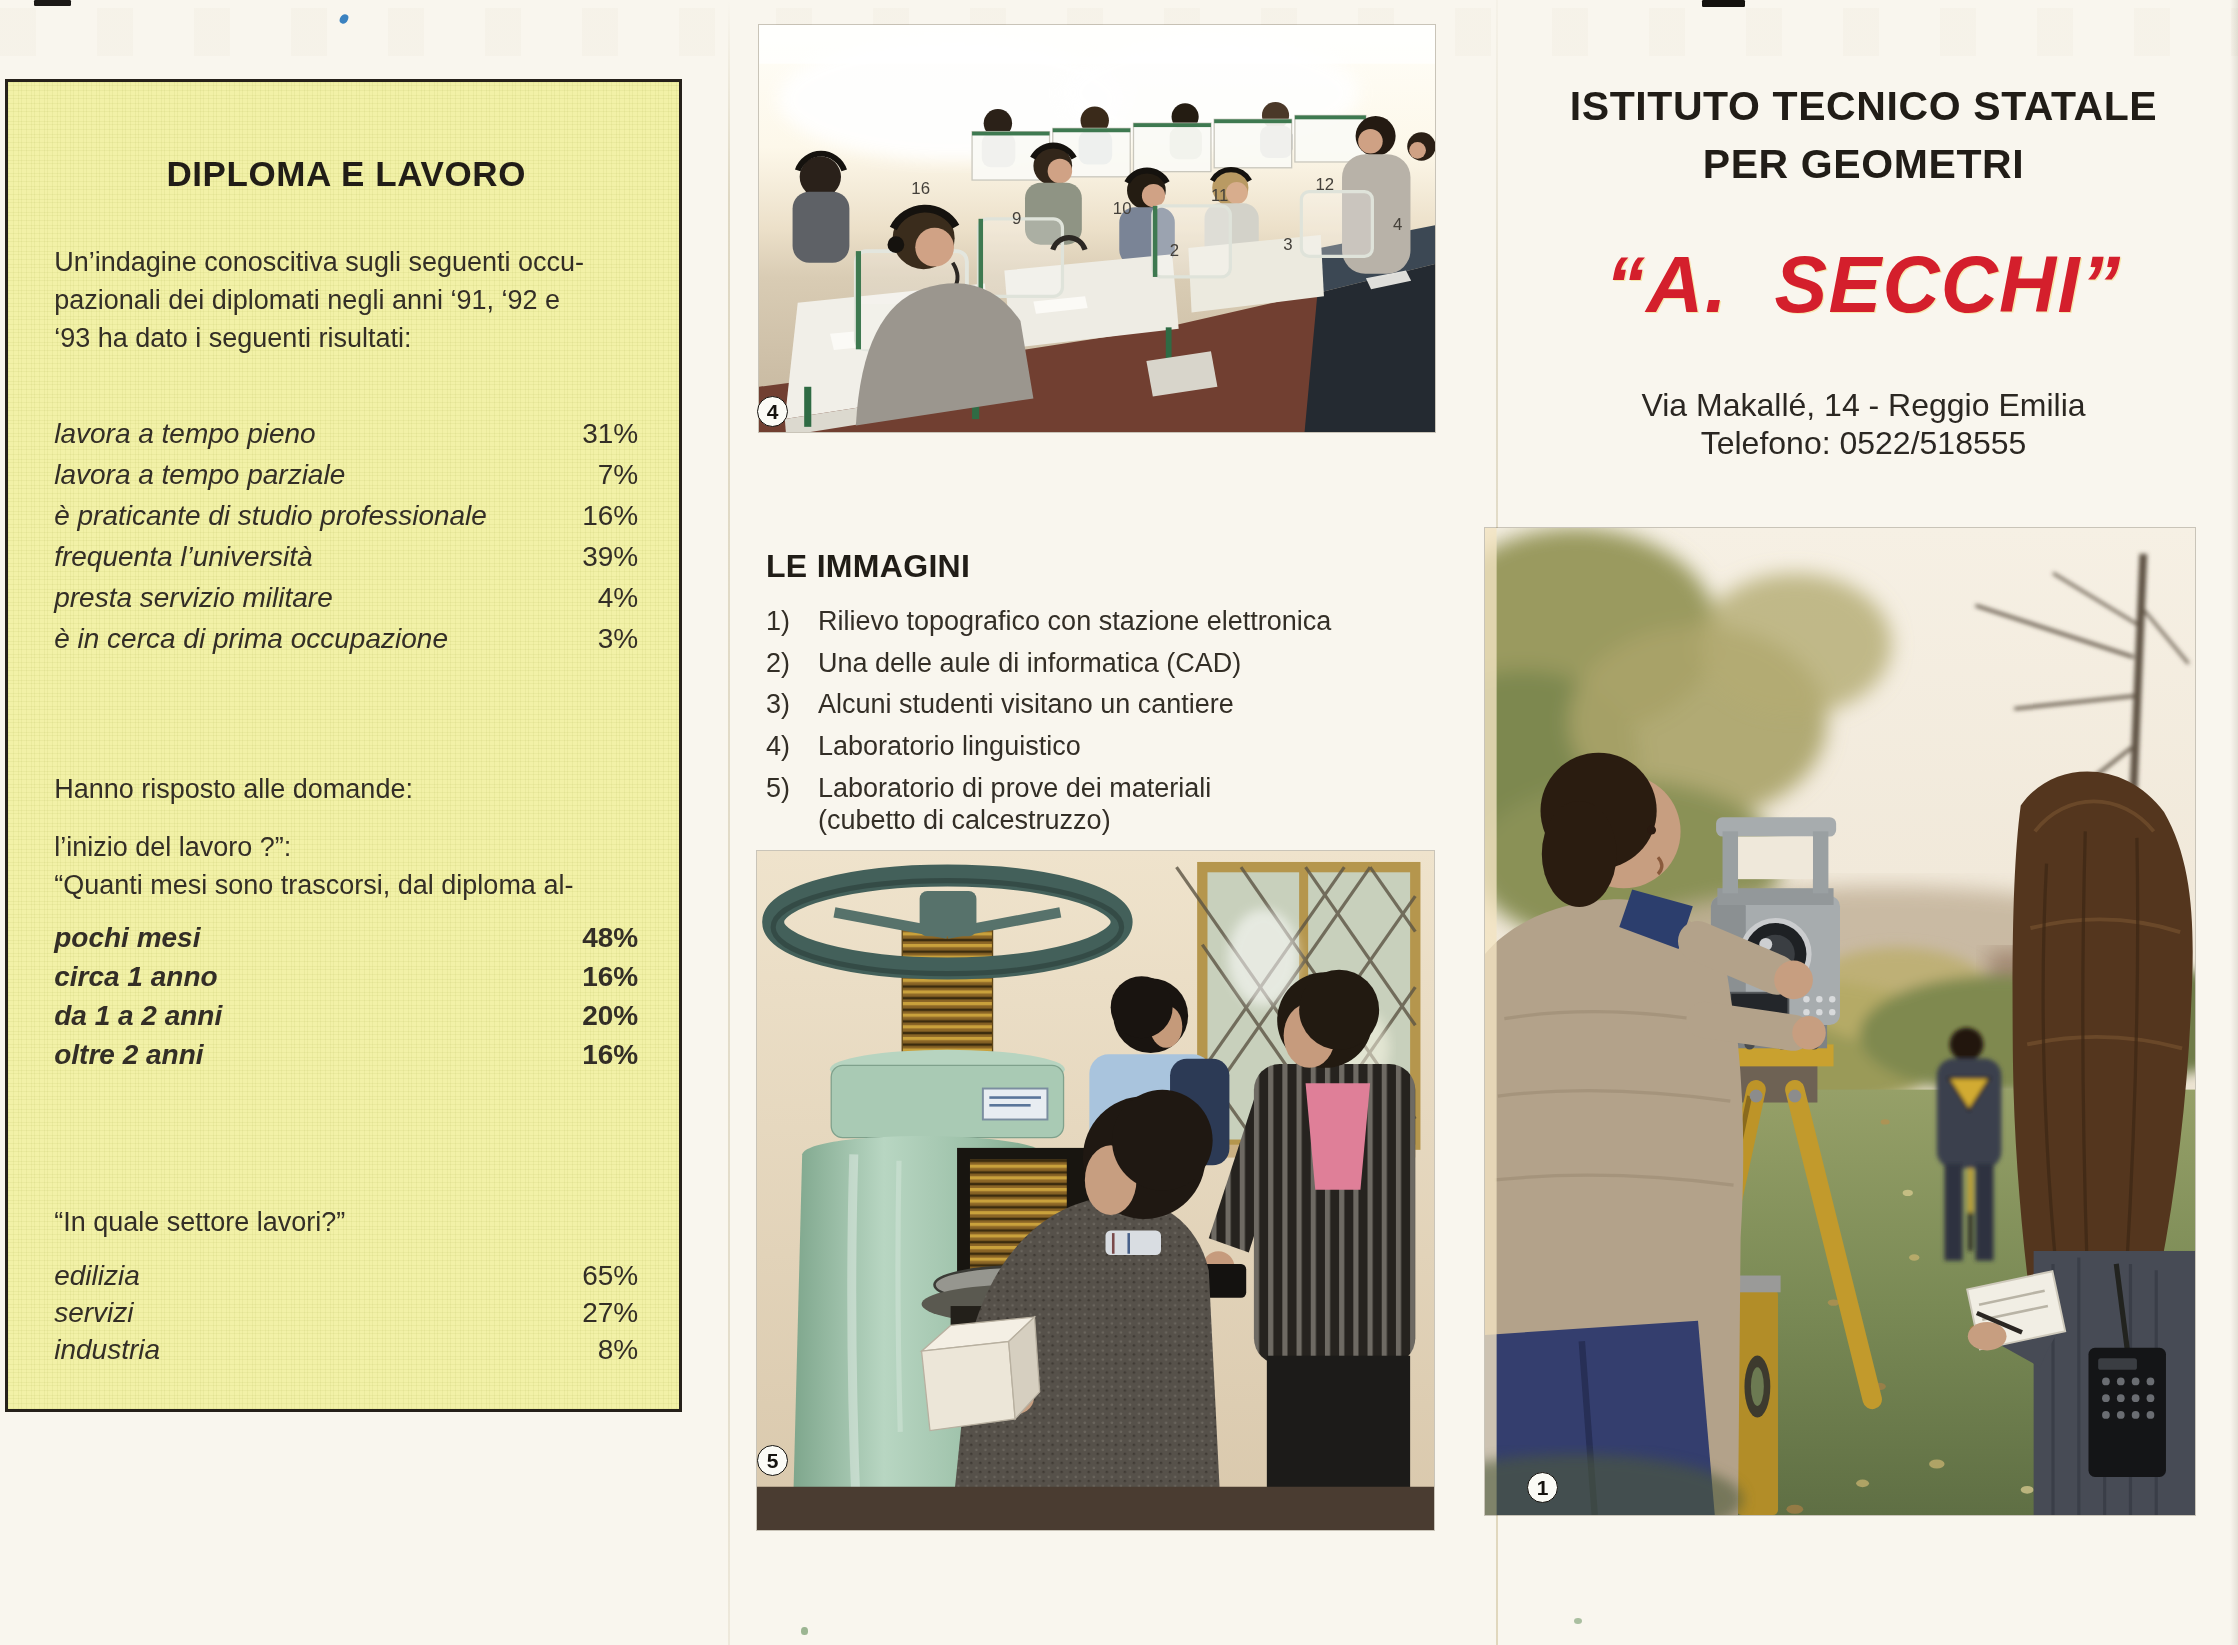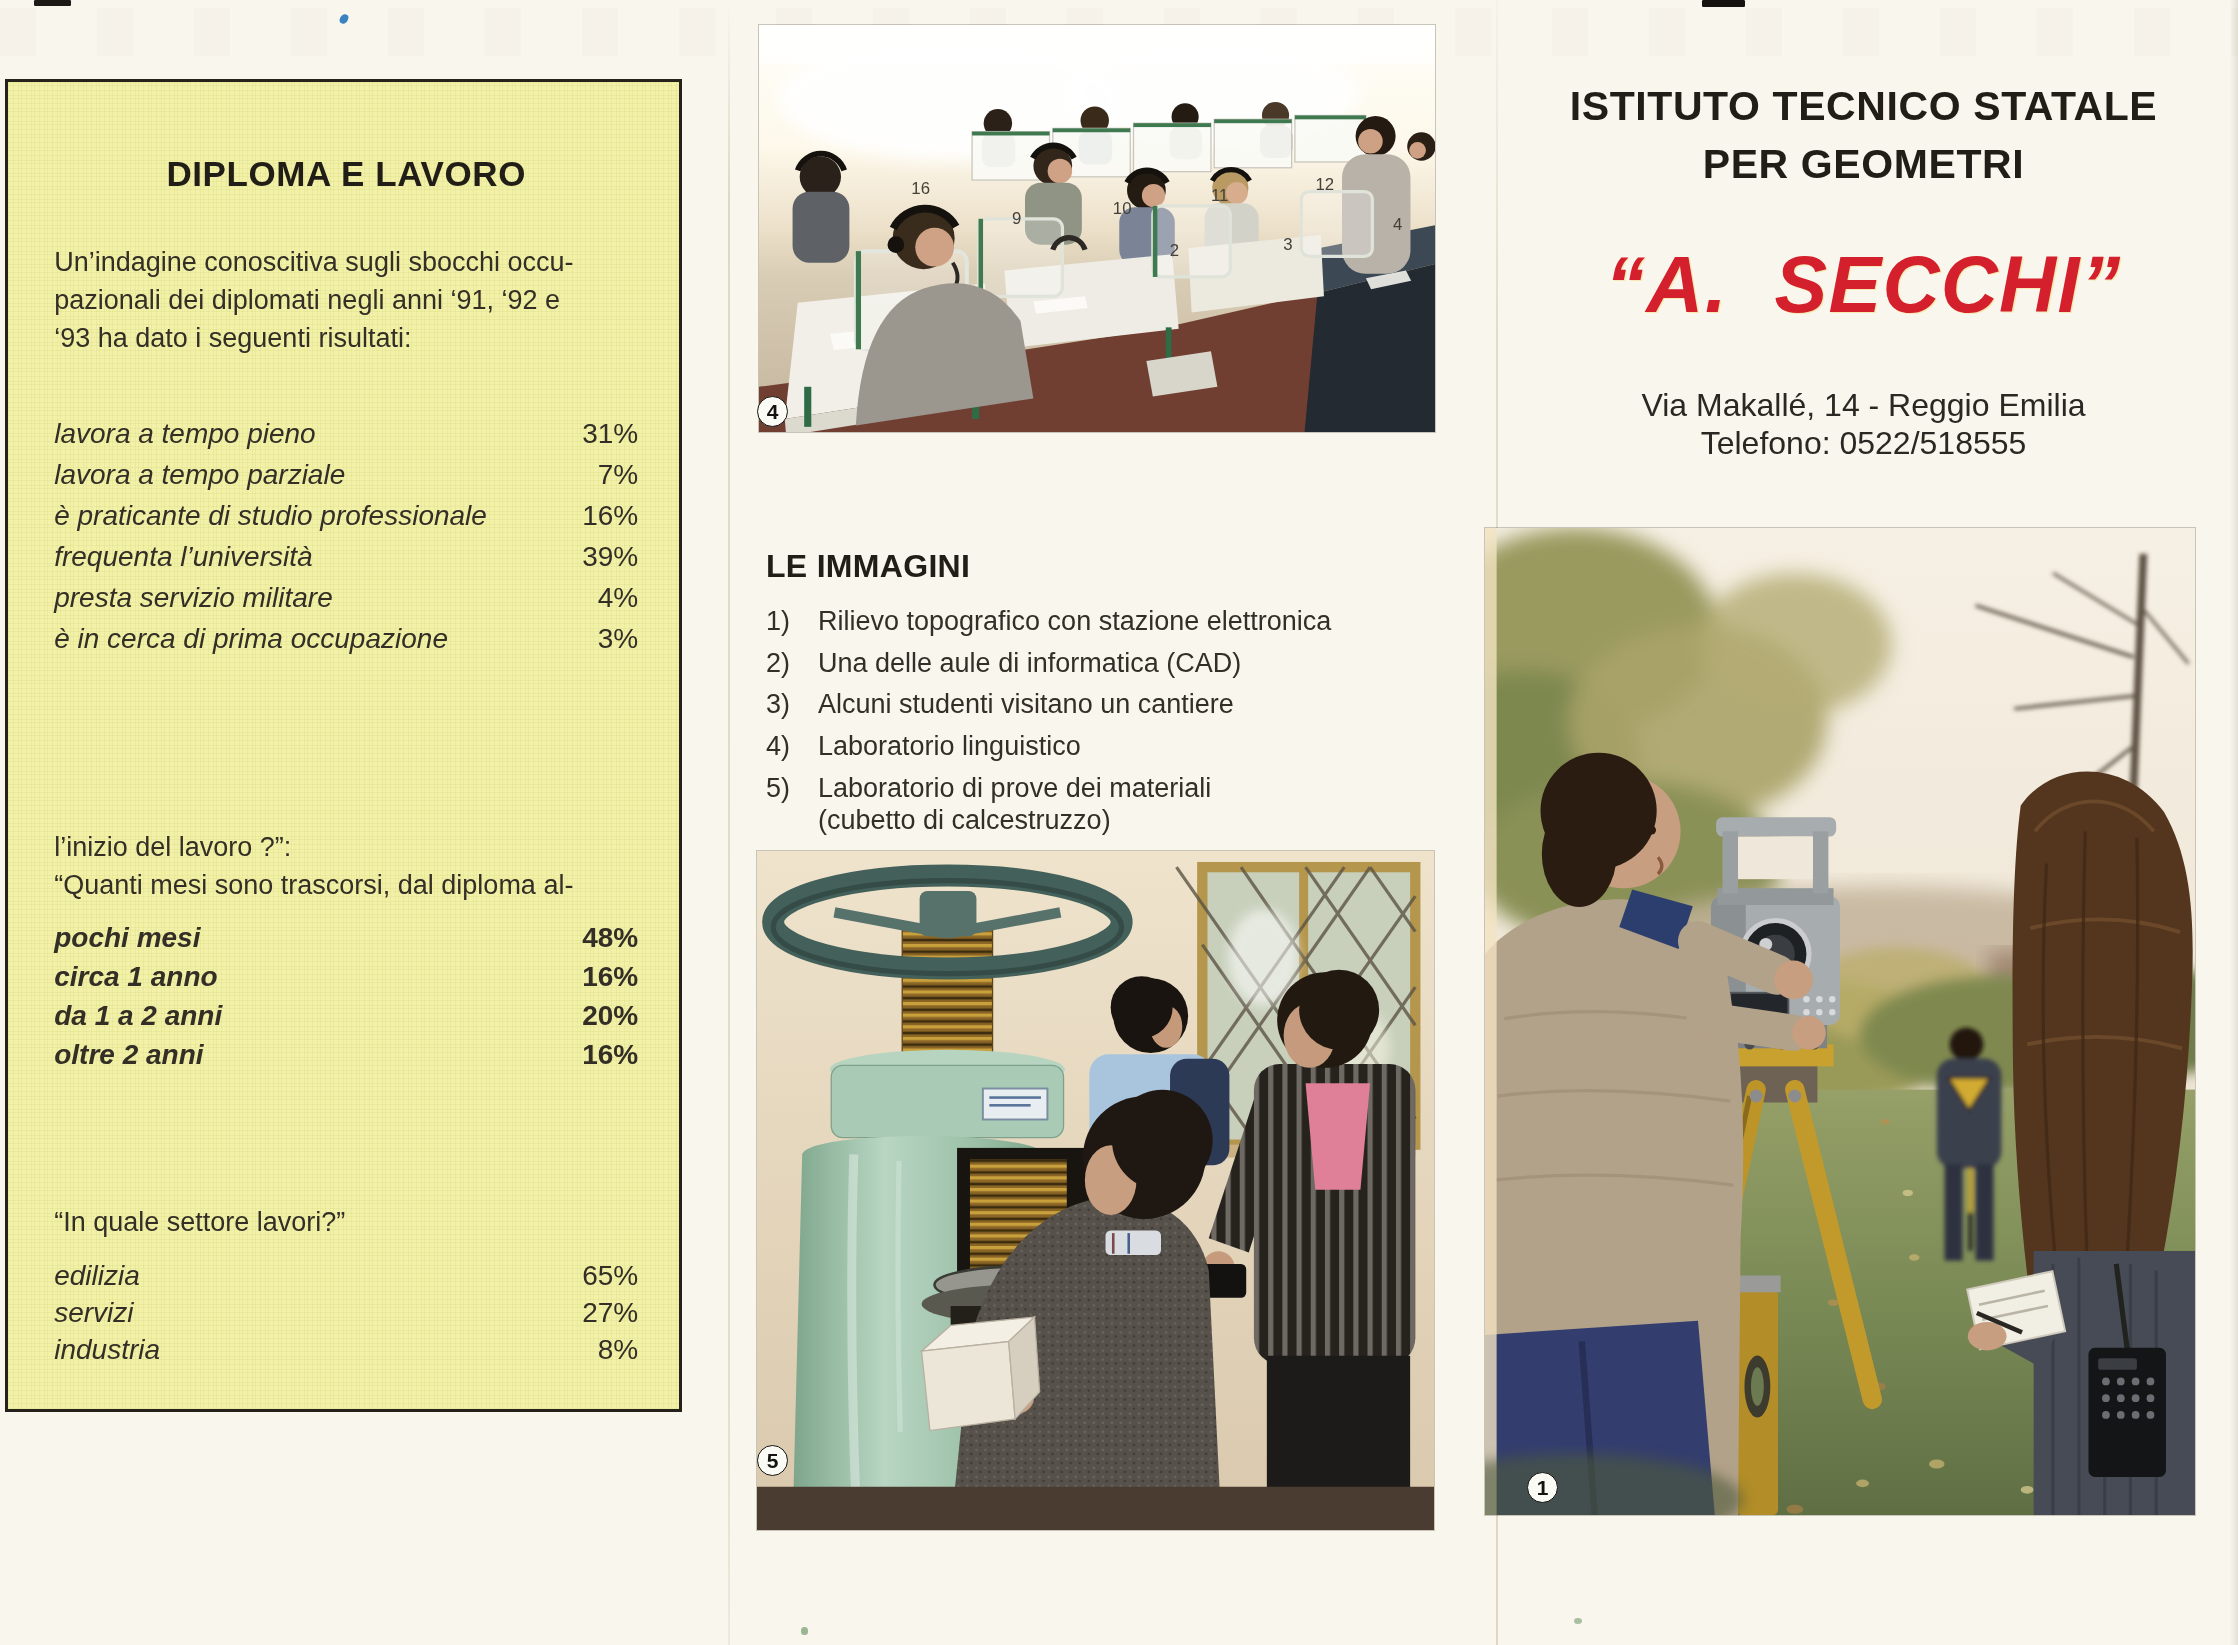--- a/index.html
+++ b/index.html
@@ -81,21 +81,21 @@
   <div class="abs speck-green1"></div>
   <div class="abs speck-green2"></div>
   <div class="abs fold1"></div>
   <div class="abs fold2"></div>
   <div class="abs edge-r"></div>
 
   <div class="abs ybox">
     <div class="sec ybox-title">DIPLOMA E LAVORO</div>
 
     <div class="sec intro">
-      <div>Un’indagine conoscitiva sugli sbocchi occu-</div>
+      <div>Un’indagine conoscitiva sugli seguenti occu-</div>
       <div>pazionali dei diplomati negli anni ‘91, ‘92 e</div>
       <div>‘93 ha dato i seguenti risultati:</div>
     </div>
 
     <div class="sec stat-rows rows-a">
       <div class="stat-row">
         <span class="lbl">lavora a tempo pieno</span>
         <span class="val">31%</span>
       </div>
       <div class="stat-row">
@@ -113,20 +113,21 @@
       <div class="stat-row">
         <span class="lbl">presta servizio militare</span>
         <span class="val">4%</span>
       </div>
       <div class="stat-row">
         <span class="lbl">è in cerca di prima occupazione</span>
         <span class="val">3%</span>
       </div>
     </div>
 
+    <div class="sec heading-line resp-head">Hanno risposto alle domande:</div>
 
     <div class="sec heading-line q-months">
       <div>l’inizio del lavoro ?”:</div>
       <div>“Quanti mesi sono trascorsi, dal diploma al-</div>
     </div>
 
     <div class="sec stat-rows rows-b">
       <div class="stat-row">
         <span class="lbl">pochi mesi</span>
         <span class="val">48%</span>

